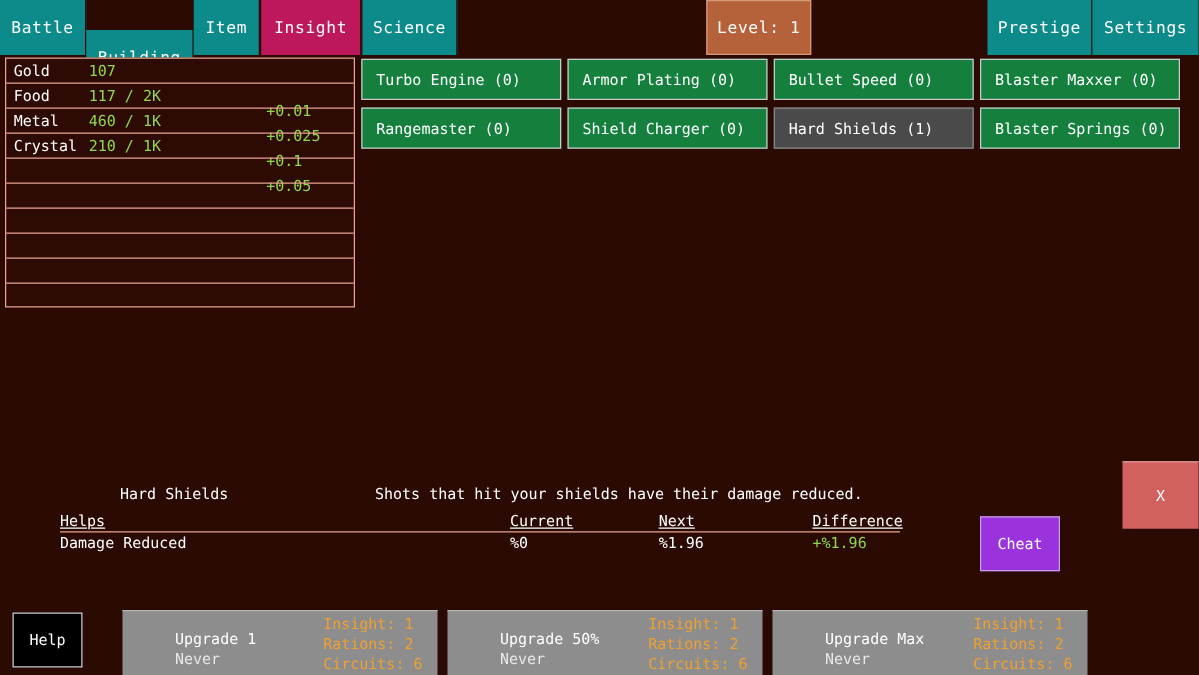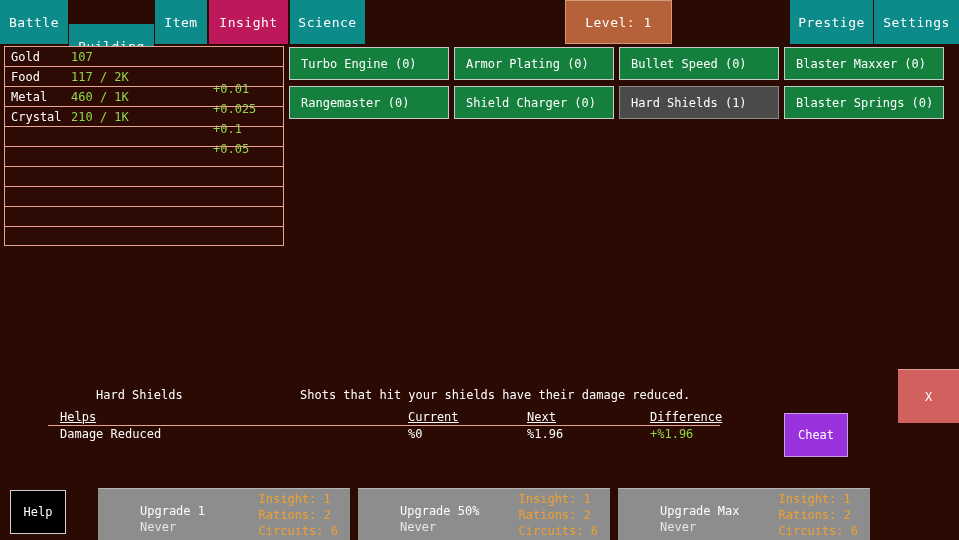--- a/index.html
+++ b/index.html
@@ -73,21 +73,21 @@
     border-bottom:1px solid #e8a48f;
   }
   #detail-head span {
     position:absolute; top:0; font-size:12px; color:#ffffff;
     text-decoration:underline;
   }
   #detail-row {
     position:absolute; left:48px; top:39px; width:672px; height:16px;
   }
   #detail-row span { position:absolute; top:0; font-size:12px; }
-  .col-label { left:12px; color:#ffffff; }
+  .col-label { left:0; color:#ffffff; }
   .col-cur   { left:360px; color:#ffffff; }
   .col-next  { left:479px; color:#ffffff; }
   .col-diff  { left:602px; color:#8fd84a; }
 
   
   #cheat {
     position:absolute; left:784px; top:413px; width:64px; height:44px;
     background:#9a33dd; border:1px solid #c4a0e0;
     color:#ffffff; font-size:12px;
     display:flex; align-items:center; justify-content:center;
@@ -137,21 +137,21 @@
   <div class="tab" style="left:155px;width:53px;">
     <span>Item</span>
   </div>
   <div class="tab active" style="left:209px;width:80px;">
     <span>Insight</span>
   </div>
   <div class="tab" style="left:290px;width:76px;">
     <span>Science</span>
   </div>
 
-  <div class="tab level" style="left:565px;width:107px;">
+  <div class="tab level" style="left:565px;width:84px;">
     <span>Level: 1</span>
   </div>
 
   <div class="tab" style="left:790px;width:84px;">
     <span>Prestige</span>
   </div>
   <div class="tab" style="left:874px;width:85px;border-right:none;">
     <span>Settings</span>
   </div>
 </div>

